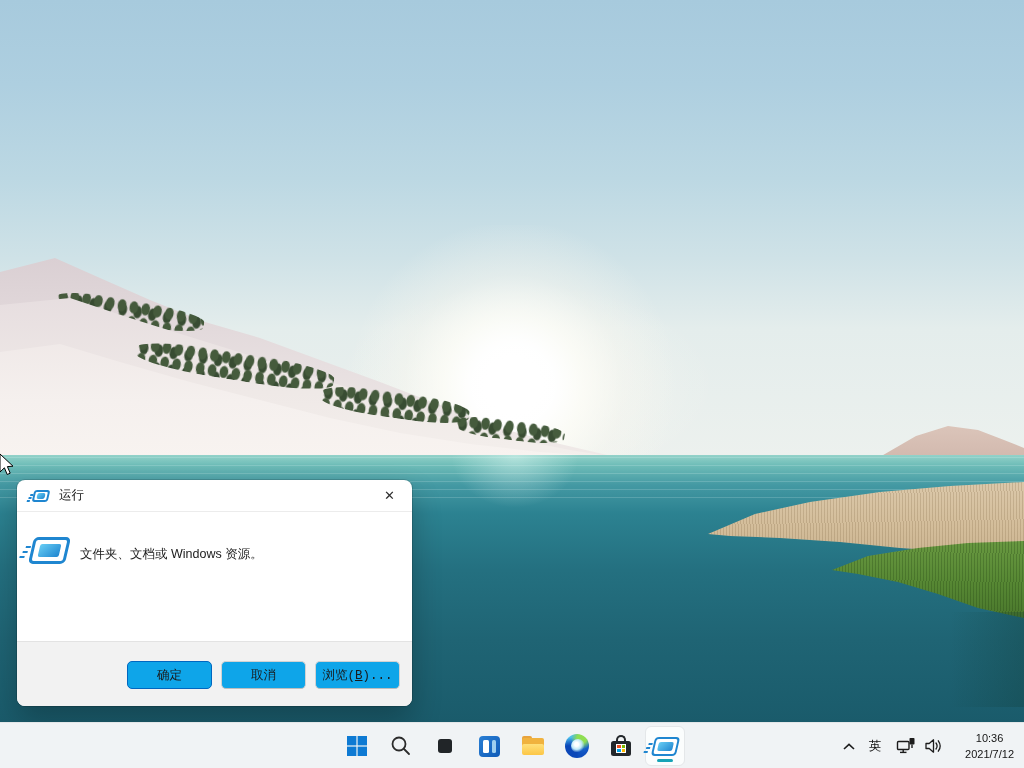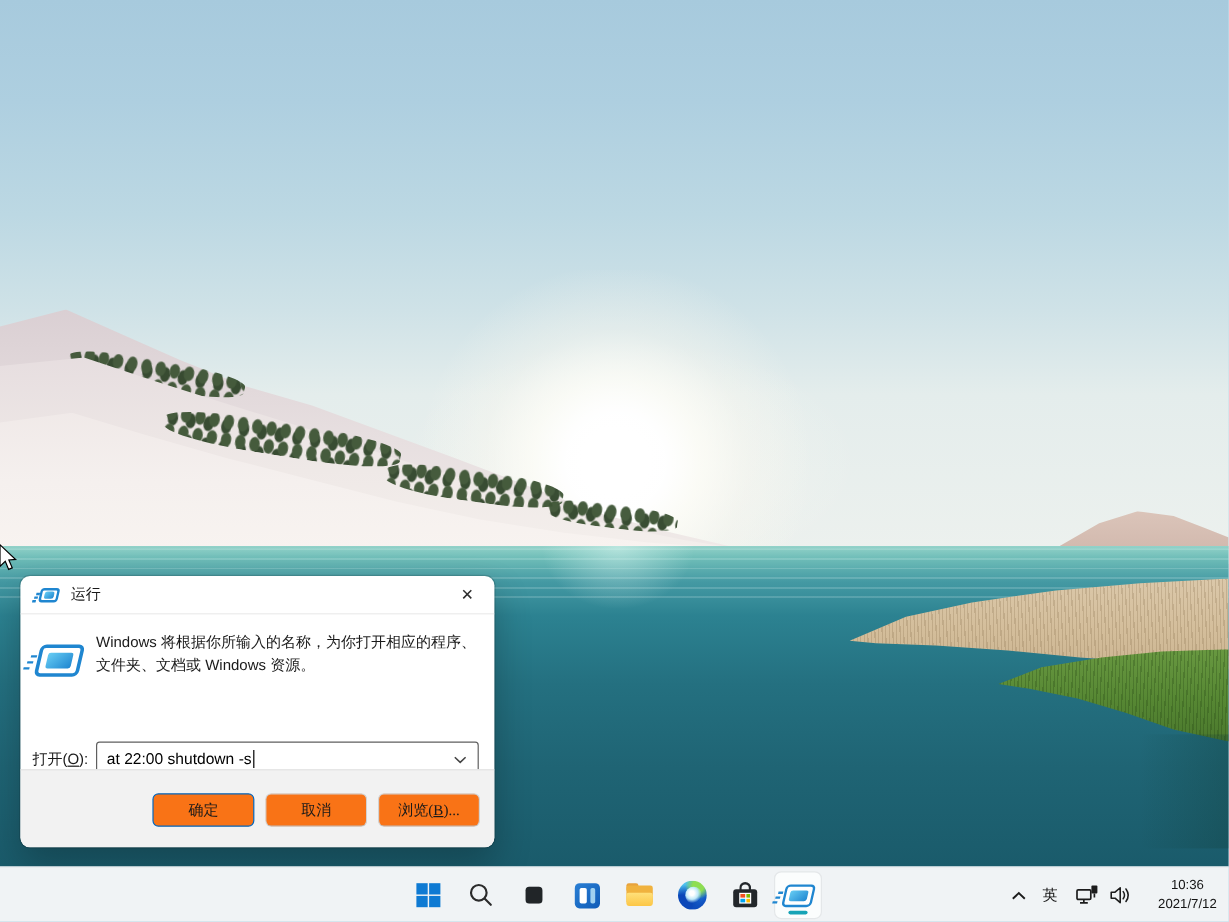--- a/index.html
+++ b/index.html
@@ -136,23 +136,23 @@
   #rd-desc { position:absolute; left:63px; top:14px; width:320px; line-height:19px; color:#1a1a1a; }
   #rd-openrow { position:absolute; left:10px; top:106px; width:375px; height:28px; }
   #rd-openlabel { position:absolute; left:0; top:7px; }
   .ul { text-decoration:underline; }
   #rd-combo { position:absolute; left:53px; top:0; width:319px; height:28px; background:#fff;
     border:1px solid #5f5f5f; border-radius:3px; display:flex; align-items:center; padding:0 26px 0 8px; }
   #rd-input-value { font-size:13px; color:#000; white-space:pre; }
   #rd-caret { display:inline-block; width:1px; height:15px; background:#000; margin-left:1px; }
   #rd-combo-chevron { position:absolute; right:9px; top:11px; }
   #rd-footer { position:absolute; left:0; bottom:0; width:100%; height:65px; background:#f2f2f2; border-top:1px solid #e3e3e3; }
-  .rd-btn { position:absolute; top:19px; width:85px; height:28px; background:#f97316; border:1px solid #d2d2d2;
+  .rd-btn { position:absolute; top:19px; width:85px; height:28px; background:#0ea5e9; border:1px solid #d2d2d2;
     border-bottom-color:#bdbdbd; border-radius:5px; font-size:12.5px; color:#1a1a1a; cursor:pointer;
-    font-family:Liberation Serif, serif; }
+    font-family:Liberation Mono, monospace; }
   #rd-ok { left:110px; border:1.6px solid #0067c0; }
   #rd-cancel { left:204px; }
   #rd-browse { left:298px; }
 
   
   #taskbar { position:absolute; left:0; top:722px; width:1024px; height:46px; background:#f0f3f5;
     border-top:1px solid rgba(0,0,0,.05); z-index:70; }
   .tb-btn { position:absolute; top:3px; width:40px; height:40px; border-radius:6px; display:flex;
     align-items:center; justify-content:center; cursor:pointer; }
   .tb-btn svg { display:block; }
@@ -217,33 +217,23 @@
 
   <div id="run-dialog">
     <div id="rd-titlebar">
       <span class="run-glyph run-sm"></span>
       <span id="rd-title">运行</span>
       <button id="rd-close">✕</button>
     </div>
     <div id="rd-body">
       <span class="run-glyph run-lg"></span>
       <p id="rd-desc">
-        <span>Windows 将根据你所输入的名称，为你打开相应的程序、</span><br>
+        <br>
         <span>文件夹、文档或 Windows 资源。</span>
       </p>
-      <div id="rd-openrow">
-        <label id="rd-openlabel"><span>打开(</span><span class="ul">O</span><span>):</span></label>
-        <div id="rd-combo">
-          <span id="rd-input-value">at 22:00 shutdown -s</span>
-            <span id="rd-caret"></span>
-          <svg id="rd-combo-chevron" width="11" height="7">
-            <path d="M1 1 L5.5 5.3 L10 1" stroke="#454545" stroke-width="1.3" fill="none"></path>
-          </svg>
-        </div>
-      </div>
     </div>
     <div id="rd-footer">
       <button class="rd-btn" id="rd-ok">确定</button>
       <button class="rd-btn" id="rd-cancel">取消</button>
       <button class="rd-btn" id="rd-browse"><span>浏览(</span><span class="ul">B</span><span>)...</span></button>
     </div>
   </div>
 
   <div id="taskbar">
     <div class="tb-btn" style="left:337px">

